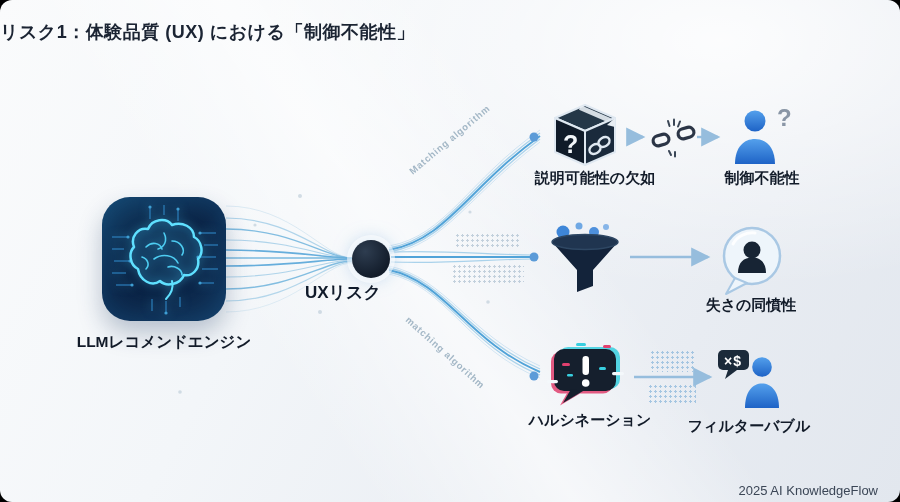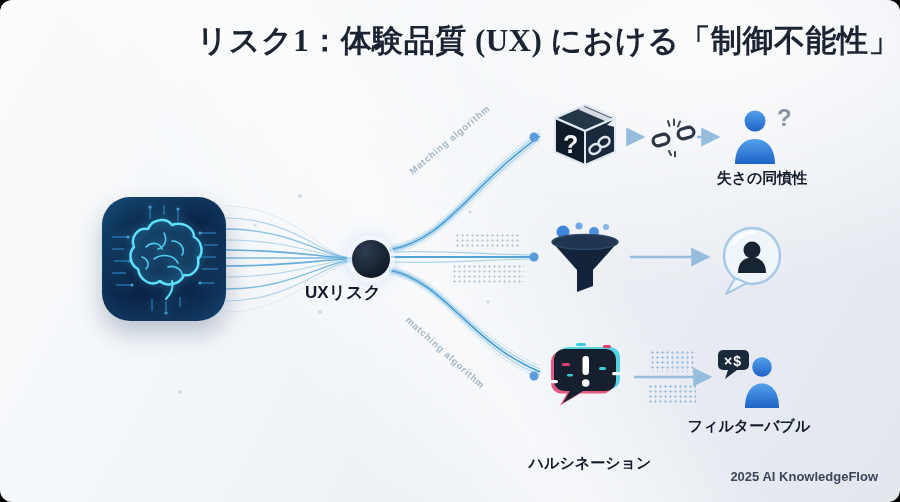--- a/index.html
+++ b/index.html
@@ -6,22 +6,22 @@
   .canvas{
     position:relative;width:900px;height:502px;overflow:hidden;border-radius:12px;
     font-family:"Liberation Sans","DejaVu Sans",sans-serif;
     background:
       linear-gradient(55deg, rgba(255,255,255,0) 30%, rgba(255,255,255,.6) 46%, rgba(255,255,255,0) 62%),
       radial-gradient(120% 110% at 80% 8%, rgba(255,255,255,.85), rgba(255,255,255,0) 45%),
       linear-gradient(118deg,#fafbfc 0%,#f3f6f9 35%,#e8ecf2 75%,#e2e7ee 100%);
   }
   .abs{position:absolute;}
   .title{
-    top:20px;left:0;width:100%;text-align:right;
-    font-size:31px;font-weight:800;color:#1b2433;letter-spacing:.5px;font-family:Liberation Serif, serif;
+    top:20px;left:0;width:100%;text-align:left;
+    font-size:18px;font-weight:800;color:#1b2433;letter-spacing:.5px;
   }
   .node-label{font-weight:800;color:#101a2a;text-align:left;}
   .lbl{font-size:15px;font-weight:800;color:#121b29;text-align:center;line-height:1.2;}
   .brain-box{
     left:102px;top:197px;width:124px;height:124px;border-radius:28px;
     background:linear-gradient(140deg,#10395e 0%,#0a2142 48%,#0e2c50 100%);
     box-shadow:0 12px 24px rgba(25,55,95,.28), inset 0 0 34px rgba(45,150,220,.28);
   }
   .hub-dot{
     left:352px;top:240px;width:38px;height:38px;border-radius:50%;
@@ -29,21 +29,21 @@
     box-shadow:0 0 0 5px rgba(255,255,255,.55), 0 0 18px rgba(130,180,225,.65);
   }
   .flow-note{
     font-size:9.5px;color:#a3b7c6;letter-spacing:.8px;font-weight:600;white-space:nowrap;
   }
   .halftone{
     background-image:radial-gradient(circle,#8fa9bf 1px,transparent 1.4px);
     background-size:5px 5px;opacity:.5;
   }
   .halftone.blue{background-image:radial-gradient(circle,#7fb0d8 1px,transparent 1.4px);opacity:.65;}
-  .credit{right:22px;bottom:18px;font-size:13px;color:#3b4656;font-weight:700;}
+  .credit{right:22px;bottom:4px;font-size:13px;color:#3b4656;font-weight:400;}
   svg{display:block;}
 </style>
 </head>
 <body>
 
 <div class="canvas">
 
   <svg class="abs" style="left:0;top:0;" width="900" height="502" viewBox="0 0 900 502">
     <defs>
       <marker id="arr" markerWidth="9" markerHeight="9" refX="7" refY="4" orient="auto">
@@ -151,20 +151,21 @@
         <path d="M44,50 C50,44 58,46 60,52"></path>
         <path d="M52,62 C60,56 72,58 76,66"></path>
         <path d="M62,36 C66,44 62,50 56,52"></path>
         <path d="M70,44 C78,44 84,52 80,58"></path>
         <path d="M40,60 C46,62 48,68 44,72"></path>
         <path d="M66,70 C72,68 80,72 80,78"></path>
       </g>
       <path d="M70,84 C72,92 68,98 64,102" stroke="#5fe0ff" stroke-width="2" fill="none" stroke-linecap="round"></path>
     </svg>
   </div>
+  <div class="abs lbl" style="left:24px;top:333px;width:280px;font-size:15.5px;">LLMレコメンドエンジン</div>
 
   <div class="abs hub-dot"></div>
   <div class="abs node-label" style="left:305px;top:281px;width:132px;font-size:17px;">UXリスク</div>
 
   <div class="abs flow-note" style="left:407px;top:168px;transform:rotate(-40deg);transform-origin:left top;">Matching algorithm</div>
   <div class="abs flow-note" style="left:411px;top:314px;transform:rotate(42deg);transform-origin:left top;">matching algorithm</div>
 
   <div class="abs" style="left:552px;top:103px;">
     <svg width="66" height="64" viewBox="0 0 66 64">
       <path d="M33,2 L63,15 L33,28 L3,15 Z" fill="#243748" stroke="#dfe8f1" stroke-width="2" stroke-linejoin="round"></path>
@@ -203,21 +204,22 @@
           <stop offset="0" stop-color="#54a0ec"></stop>
             <stop offset="1" stop-color="#1e63c6"></stop>
         </linearGradient>
       </defs>
       <circle cx="22" cy="17" r="10.5" fill="url(#pg1)"></circle>
       <path d="M2,60 C2,43 11,35 22,35 C33,35 42,43 42,60 Z" fill="url(#pg1)"></path>
       <text x="44" y="22" font-size="24" font-weight="bold" fill="#8a96a6" font-family="Liberation Sans, sans-serif">?</text>
     </svg>
   </div>
 
-  <div class="abs lbl" style="left:702px;top:169px;width:120px;">失さの同憤性</div>
+  <div class="abs lbl" style="left:505px;top:169px;width:180px;">説明可能性の欠如</div>
+  <div class="abs lbl" style="left:702px;top:169px;width:120px;">制御不能性</div>
 
   <div class="abs" style="left:549px;top:220px;">
     <svg width="72" height="74" viewBox="0 0 72 74">
       <g>
         <circle cx="14" cy="12" r="6.5" fill="#3e86d8"></circle>
         <circle cx="30" cy="6" r="3.5" fill="#6fa8e4"></circle>
         <circle cx="45" cy="12" r="5" fill="#4e90dc"></circle>
         <circle cx="57" cy="7" r="3" fill="#86b5e8"></circle>
         <circle cx="36" cy="21" r="4" fill="#5e9ce0"></circle>
       </g>
@@ -231,20 +233,21 @@
       <circle cx="33" cy="30" r="28" fill="#eef5fb" stroke="#a9c8e4" stroke-width="2.5"></circle>
       <path d="M16,52 L7,68 L28,57 Z" fill="#eef5fb" stroke="#a9c8e4" stroke-width="2" stroke-linejoin="round"></path>
       <path d="M14,18 C18,10 28,6 36,7" stroke="#ffffff" stroke-width="3" opacity=".85" fill="none" stroke-linecap="round"></path>
       <g fill="#172434">
         <circle cx="33" cy="24" r="8.5"></circle>
         <path d="M19,47 C19,36 25,31.5 33,31.5 C41,31.5 47,36 47,47 Z"></path>
       </g>
     </svg>
   </div>
 
+  <div class="abs lbl" style="left:691px;top:296px;width:120px;">失さの同憤性</div>
 
   <div class="abs" style="left:547px;top:343px;">
     <svg width="78" height="64" viewBox="0 0 78 64">
       <g opacity=".85" transform="translate(4,-2)">
         <rect x="7" y="6" width="62" height="42" rx="10" fill="#38cfe0"></rect>
         <path d="M24,46 L16,60 L36,48 Z" fill="#38cfe0"></path>
       </g>
       <g opacity=".85" transform="translate(-3,2.5)">
         <rect x="7" y="6" width="62" height="42" rx="10" fill="#e0406e"></rect>
         <path d="M24,46 L16,60 L36,48 Z" fill="#e0406e"></path>
@@ -274,18 +277,18 @@
         </linearGradient>
       </defs>
       <rect x="2" y="2" width="31" height="20" rx="5" fill="#1b2a3a"></rect>
       <path d="M12,22 L9,31 L21,22 Z" fill="#1b2a3a"></path>
       <text x="8" y="17.5" font-size="14" font-weight="bold" fill="#ffffff" letter-spacing="1" font-family="Liberation Sans, sans-serif">×$</text>
       <circle cx="46" cy="19" r="9.8" fill="url(#pg2)"></circle>
       <path d="M29,60 C29,43 37,35.5 46,35.5 C55,35.5 63,43 63,60 Z" fill="url(#pg2)"></path>
     </svg>
   </div>
 
-  <div class="abs lbl" style="left:500px;top:411px;width:180px;margin-top:43px;">ハルシネーション</div>
+  <div class="abs lbl" style="left:500px;top:411px;width:180px;">ハルシネーション</div>
   <div class="abs lbl" style="left:674px;top:417px;width:150px;">フィルターバブル</div>
 
   <div class="abs credit">2025 AI KnowledgeFlow</div>
 
 </div>
 
 </body></html>

